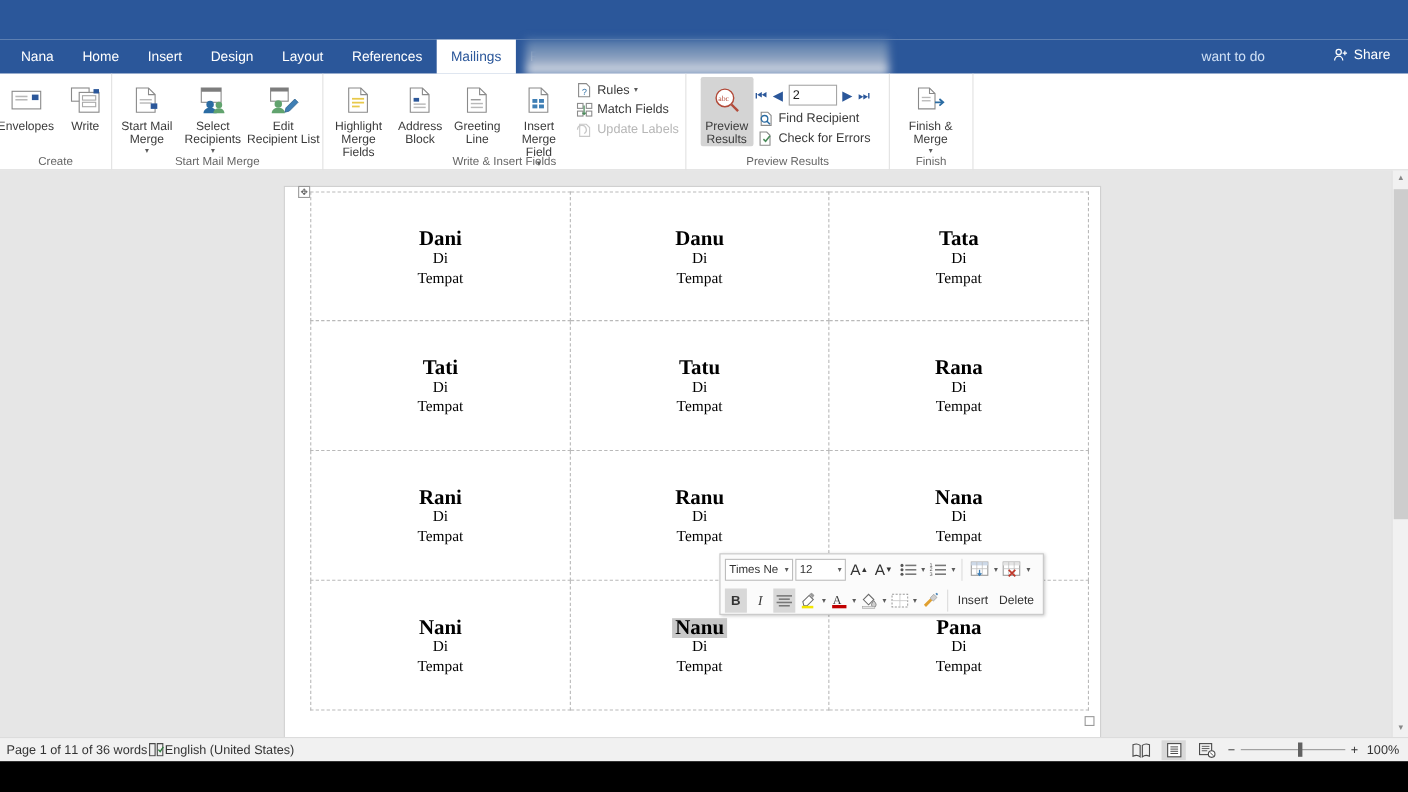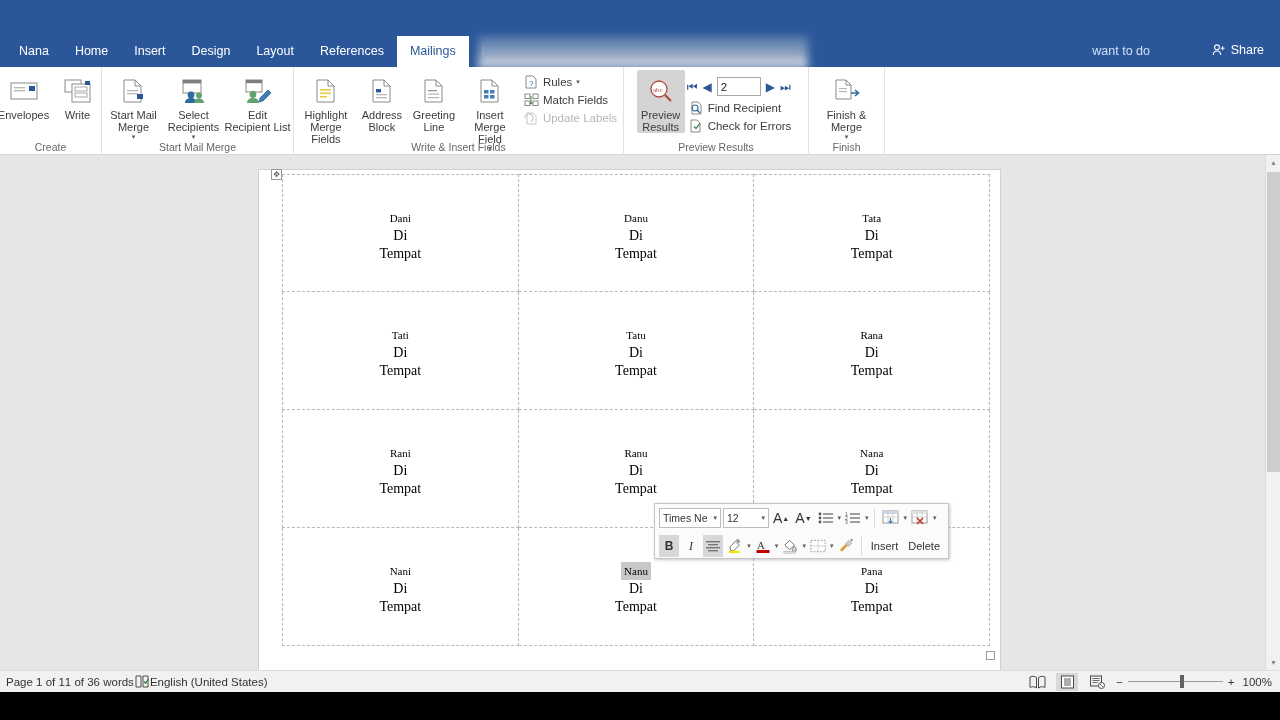--- a/index.html
+++ b/index.html
@@ -112,22 +112,22 @@
   }
   .trow { display: flex; height: 118px; }
   .tcell {
     flex: 1; position: relative; display: flex; flex-direction: column;
     align-items: center; justify-content: flex-start; padding-top: 34px;
     border-right: 1px dashed #b9b9b9; border-bottom: 1px dashed #b9b9b9;
   }
   .tcell:first-child { border-left: 1px dashed #b9b9b9; }
   .trow:first-child .tcell { border-top: 1px dashed #b9b9b9; }
   .cname {
-    font-family: "Liberation Serif", serif; font-weight: normal;
-    font-size: 11px; color: #000; line-height: 18px;
+    font-family: "Liberation Serif", serif; font-weight: bold;
+    font-size: 19px; color: #000; line-height: 18px;
   }
   .cname.hl { background: #c8c8c8; padding: 0 3px; }
   .cline {
     font-family: "Liberation Serif", serif; font-size: 14px;
     color: #000; line-height: 18px;
   }
   .resizehandle {
     position: absolute; left: 986px; top: 651px; width: 9px; height: 9px;
     border: 1px solid #9a9a9a; background: #fff; z-index: 6;
   }
@@ -433,21 +433,21 @@
                   <path d="M5 7.5l2 2 4-5" fill="none" stroke="#4a8b5a" stroke-width="1.4"></path>
                 </svg>
               </span>
               <span>Check for Errors</span>
             </div>
           </div>
         </div>
         <div class="glabel">Preview Results</div>
       </div>
 
-      <div class="group" style="width:76px;">
+      <div class="group" style="width:76px;align-items:flex-end;">
         <div class="gitems">
           <div class="bigbtn w68">
             <span class="ic">
               <svg width="30" height="26" viewBox="0 0 30 26">
                 <path d="M4 2h10l5 5v14H4z" fill="#fff" stroke="#8a8a8a"></path>
                 <path d="M14 2v5h5" fill="none" stroke="#8a8a8a"></path>
                 <rect x="7" y="10" width="8" height="1.2" fill="#b9b9b9"></rect>
                 <rect x="7" y="13" width="8" height="1.2" fill="#b9b9b9"></rect>
                 <path d="M19 15h7M23 12l3.5 3L23 18" fill="none" stroke="#2b6ca3" stroke-width="1.6"></path>
               </svg>

